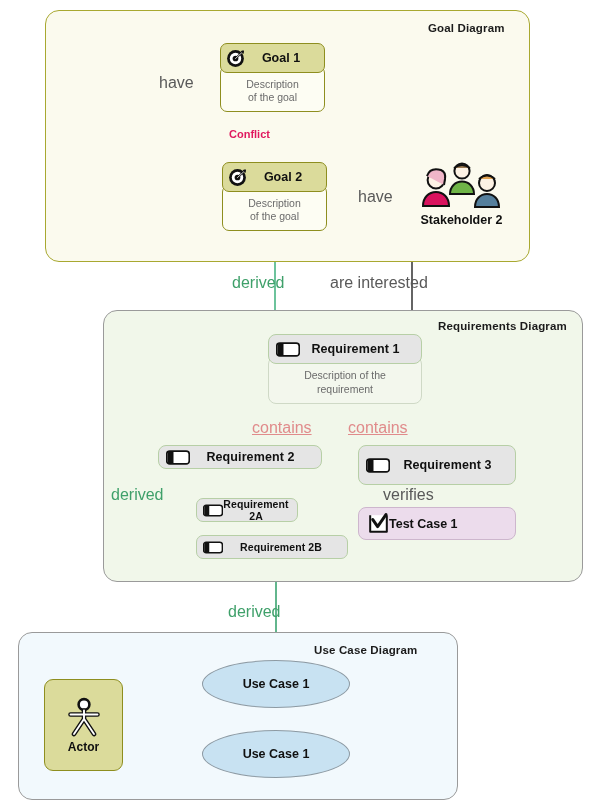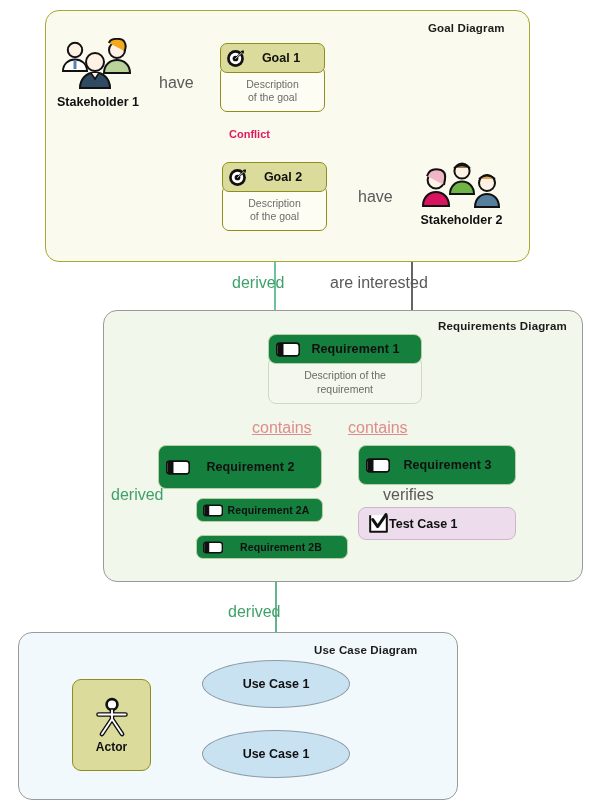--- a/index.html
+++ b/index.html
@@ -24,42 +24,42 @@
   .goal .hdr .ttl{flex:1;text-align:center;font-size:12.5px;font-weight:bold;color:#101010;
                   padding-right:7px;}
   .goal .body{box-sizing:border-box;margin-top:-7px;padding:11px 4px 6px;
               border:1.4px solid #8e8e1f;border-radius:7px;background:#fdfdf3;
               text-align:center;font-size:10.5px;color:#6b6b6b;line-height:1.28;
               position:relative;z-index:1;}
 
   
   .req{position:absolute;}
   .req .hdr{box-sizing:border-box;height:30px;border:1.2px solid #b7cfa6;
-            border-radius:8px;background:#15803d;display:flex;align-items:center;
+            border-radius:8px;background:#e5e5e5;display:flex;align-items:center;
             padding-left:7px;position:relative;z-index:2;}
   .req .hdr .ttl{flex:1;text-align:center;font-size:12.5px;font-weight:bold;color:#101010;
                  padding-right:10px;letter-spacing:.1px;}
   .req .body{box-sizing:border-box;margin-top:-8px;padding:12px 6px 7px;
              border:1.2px solid #cfd9c6;border-radius:8px;background:#f3f7ed;
              text-align:center;font-size:10.5px;color:#6b6b6b;line-height:1.3;
              position:relative;z-index:1;}
   .req.small .hdr{height:24px;border-radius:7px;padding-left:6px;}
   .req.small .hdr .ttl{font-size:10.5px;padding-right:8px;}
 
   
   .testcase{position:absolute;box-sizing:border-box;height:33px;border:1.2px solid #cdb6cd;
             border-radius:8px;background:#ecdcec;display:flex;align-items:center;
             padding-left:9px;}
   .testcase .ttl{flex:1;text-align:left;font-size:12.5px;font-weight:bold;color:#101010;
                  padding-right:14px;}
 
   
   .actor{position:absolute;box-sizing:border-box;border:1.6px solid #8e8e1f;
          border-radius:9px;background:#dbdb9b;display:flex;flex-direction:column;
-         align-items:center;justify-content:center;margin-left:28px;}
+         align-items:center;justify-content:center;}
   .actor .lbl{font-size:12px;font-weight:bold;color:#101010;margin-top:3px;}
 
   
   .usecase{position:absolute;box-sizing:border-box;border:1.3px solid #8d9aa3;
            border-radius:50%;background:#c8e2f2;display:flex;align-items:center;
            justify-content:center;text-align:right;}
   .usecase .ttl{font-size:12.5px;font-weight:bold;color:#101010;}
 
   
   .stake{position:absolute;text-align:center;}
@@ -156,37 +156,20 @@
     </g>
 
     <g>
       <line x1="124" y1="730" x2="205" y2="753" stroke="#111111" stroke-width="1.3" marker-start="url(#arrBlackStart)" marker-end="url(#arrBlack)"></line>
     </g>
   </svg>
 
   <div class="panel panel-goal" style="left:45px;top:10px;width:485px;height:252px;"></div>
   <div class="panel-title" style="left:428px;top:22px;">Goal Diagram</div>
 
-  <div class="stake" style="left:48px;top:38px;width:100px;">
-    <svg width="86" height="52" viewBox="0 0 86 52">
-
-      <circle cx="20" cy="12" r="7.2" fill="#fdf2e4" stroke="#111" stroke-width="2"></circle>
-      <path d="M8 33c0-7 5.4-11.5 12-11.5S32 26 32 33z" fill="#ffffff" stroke="#111" stroke-width="2"></path>
-      <path d="M20 22 l0 9" stroke="#5c7fae" stroke-width="3" fill="none"></path>
-
-      <circle cx="62" cy="12" r="8" fill="#fdf2e4" stroke="#111" stroke-width="2"></circle>
-      <path d="M54 5c1-5 14-6 16 0c1.6 4.4-.6 8-.6 8" fill="#f4a81d" stroke="#111" stroke-width="2"></path>
-      <path d="M49 35c0-8 6-13 13-13s13 5 13 13z" fill="#b9d39a" stroke="#111" stroke-width="2"></path>
-
-      <circle cx="40" cy="24" r="9" fill="#fdf2e4" stroke="#111" stroke-width="2"></circle>
-      <path d="M25 50c0-9.5 6.8-15.5 15-15.5S55 40.5 55 50z" fill="#2f4a63" stroke="#111" stroke-width="2"></path>
-      <path d="M36 35 l4 6 l4 -6" fill="#fdf2e4" stroke="#111" stroke-width="1.6"></path>
-    </svg>
-    <div class="lbl">Stakeholder 1</div>
-  </div>
 
   <div class="elabel grey" style="left:159px;top:74px;">have</div>
 
   <div class="goal" style="left:220px;top:43px;">
     <div class="hdr">
       <svg width="19" height="19" viewBox="0 0 24 24">
         <circle cx="12" cy="12" r="10.6" fill="#111"></circle>
         <circle cx="12" cy="12" r="7.2" fill="#fff"></circle>
         <circle cx="12" cy="12" r="3.6" fill="#111"></circle>
         <path d="M12 12 L21.5 3.2" stroke="#111" stroke-width="2.4" stroke-linecap="round"></path>
@@ -258,42 +241,42 @@
     <div class="body">
       <div>Description of the</div>
       <div>requirement</div>
     </div>
   </div>
 
   <div class="elabel pink" style="left:252px;top:419px;">contains</div>
   <div class="elabel pink" style="left:348px;top:419px;">contains</div>
 
   <div class="req" style="left:158px;top:445px;width:164px;">
-    <div class="hdr" style="height:44px;">
+    <div class="hdr" style="height:24px;">
       <svg width="24" height="15" viewBox="0 0 32 19">
         <rect x="1" y="1" width="30" height="17" rx="4" fill="#ffffff" stroke="#111" stroke-width="2.2"></rect>
         <path d="M2 5.2 a4.2 4.2 0 0 1 4.2 -4.2 L10 1 L10 18 L6.2 18 A4.2 4.2 0 0 1 2 13.8 z" fill="#111"></path>
       </svg>
       <span class="ttl">Requirement 2</span>
     </div>
   </div>
 
   <div class="req" style="left:358px;top:445px;width:158px;">
     <div class="hdr" style="height:40px;">
       <svg width="24" height="15" viewBox="0 0 32 19">
         <rect x="1" y="1" width="30" height="17" rx="4" fill="#ffffff" stroke="#111" stroke-width="2.2"></rect>
         <path d="M2 5.2 a4.2 4.2 0 0 1 4.2 -4.2 L10 1 L10 18 L6.2 18 A4.2 4.2 0 0 1 2 13.8 z" fill="#111"></path>
       </svg>
       <span class="ttl">Requirement 3</span>
     </div>
   </div>
 
   <div class="elabel green" style="left:111px;top:486px;">derived</div>
 
-  <div class="req small" style="left:196px;top:498px;width:127px;">
+  <div class="req small" style="left:196px;top:498px;width:102px;">
     <div class="hdr">
       <svg width="20" height="13" viewBox="0 0 32 19">
         <rect x="1" y="1" width="30" height="17" rx="4" fill="#ffffff" stroke="#111" stroke-width="2.4"></rect>
         <path d="M2 5.2 a4.2 4.2 0 0 1 4.2 -4.2 L10 1 L10 18 L6.2 18 A4.2 4.2 0 0 1 2 13.8 z" fill="#111"></path>
       </svg>
       <span class="ttl">Requirement 2A</span>
     </div>
   </div>
 
   <div class="req small" style="left:196px;top:535px;width:152px;">

